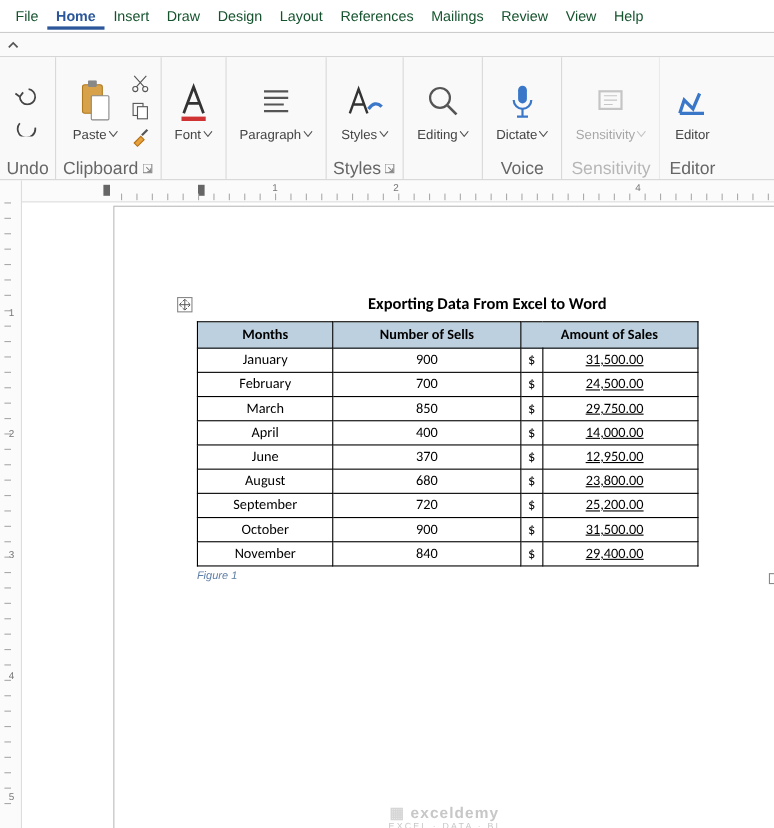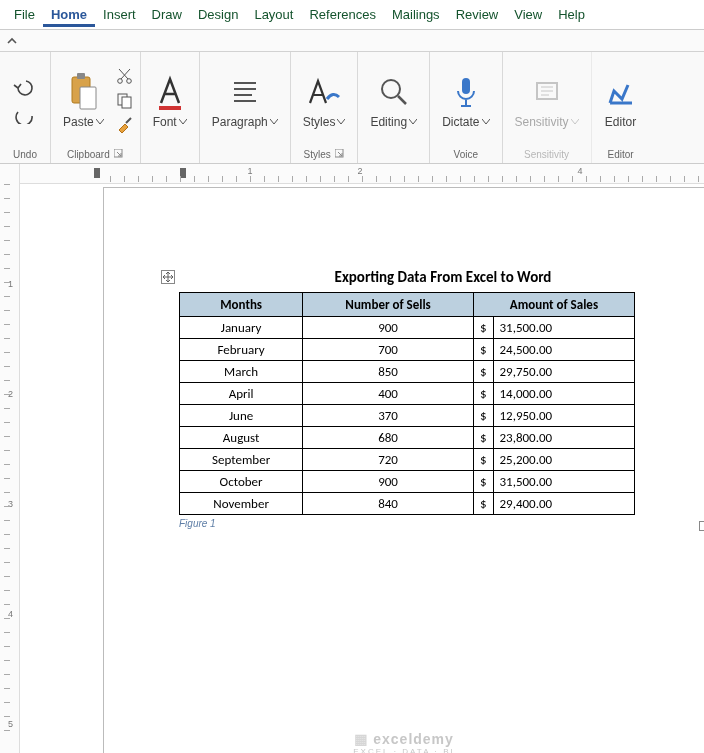--- a/index.html
+++ b/index.html
@@ -9,21 +9,21 @@
   .menubar { display: flex; align-items: center; padding: 2px 6px; border-bottom: 1px solid #ccc; height: 30px; }
   .menuitem { padding: 4px 8px; cursor: pointer; color: #14532d; }
   .menuitem.active { font-weight: 600; color: #2b579a; border-bottom: 3px solid #2b579a; margin-bottom: -1px; padding-bottom: 2px; }
 
   
   .rbar { display:flex; align-items:center; padding:0 6px; height:22px; border-bottom:1px solid #d2d2d2; background:#fafafa;}
   .rbar svg{color:#555}
   .ribbon { display: flex; height: 112px; border-bottom: 1px solid #ccc; background: #f9f9f9; }
   .group { display: flex; flex-direction: column; align-items: center; justify-content: space-between; padding: 4px 6px 1px; border-right: 1px solid #d9d9d9; }
   .group-content { display: flex; align-items: center; gap: 6px; flex: 1; }
-  .group-label { font-size: 10px; color: #666; display:flex; align-items:center; gap:4px; height:16px;}
+  .group-label { font-size: 16px; color: #666; display:flex; align-items:center; gap:4px; height:16px;}
   .bigbtn { display: flex; flex-direction: column; align-items: center; justify-content: center; padding: 2px 6px; cursor: pointer; color:#444; }
   .bigbtn .lbl { font-size: 12px; margin-top: 2px; display:flex; align-items:center; gap:2px;}
   .smcol { display:flex; flex-direction:column; gap:6px; }
   .disabled { opacity: .45; }
 
   
   .docwrap { display:flex; }
   .vruler { width:26px; background:#fbfbfb; border-right:1px solid #ddd; position:relative; font-size:9px; color:#777; }
   .vruler .tick{position:absolute; left:4px; width:6px; height:1px; background:#aaa;}
   .vruler .num{position:absolute; left:8px; transform:translateY(-50%);}
@@ -36,21 +36,21 @@
   .page { background:#fff; margin-left:84px; margin-top:4px; width:600px; height:580px; box-shadow:0 0 0 1px #bbb; position:relative; padding:80px 0 0 75px; }
   .move-handle { position:absolute; left:-18px; top:2px; width:14px; height:14px; border:1px solid #888; display:flex; align-items:center; justify-content:center; background:#fff; }
   .resize-handle{ position:absolute; right:-2px; bottom:-2px; width:10px; height:10px; border:1px solid #888; background:#fff;}
 
   .objwrap{ position:relative; width:528px;}
   .doc-title { font-weight:700; font-size:15px; text-align:center; margin-bottom:6px; font-family: Calibri, Arial, sans-serif;}
   table.data { border-collapse: collapse; width:456px; font-family: Calibri, Arial, sans-serif; font-size:13px; }
   table.data th { background:#bcd0df; font-weight:700; border:1px solid #000; padding:4px 6px; text-align:center;}
   table.data td { border:1px solid #000; padding:3px 6px; text-align:center;}
   table.data td.cur { text-align:left; width:18px;}
-  table.data td.amt { text-align:left; padding-right:16px;}
+  table.data td.amt { text-align:center; padding-right:16px;text-decoration:underline;}
   .caption{ font-size:10px; font-style:italic; color:#5e7ea6; margin-top:3px; }
   .sel-dot{position:absolute; width:7px; height:7px; background:#66b4ff; border-radius:50%;}
 
   .watermark{ position:absolute; bottom:12px; left:0; right:0; text-align:center; color:#c7c7c7; font-size:14px; letter-spacing:1px; font-weight:600;}
   .watermark .sub{ font-size:8px; letter-spacing:2px; font-weight:400;}
   svg{display:block}
   .chev{display:inline-block;}
 </style>
 </head>
 <body>

